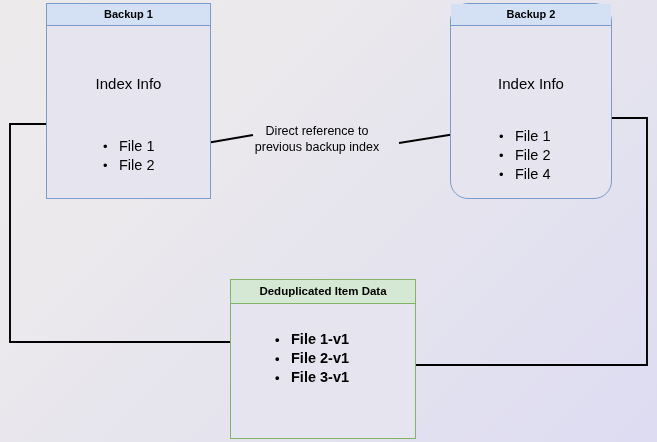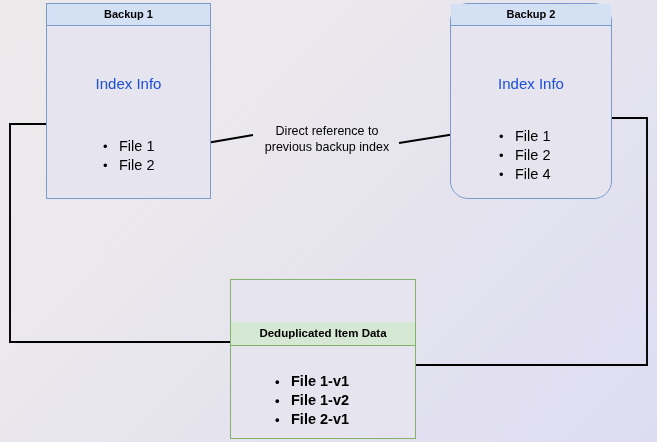--- a/index.html
+++ b/index.html
@@ -54,33 +54,32 @@
     background: #d4e1f5;
     border-bottom: 1.5px solid #7a9ccd;
     height: 22px;
     font-size: 11px;
   }
   .node.green > .node-header {
     background: #d5e8d4;
     border-bottom: 1.5px solid #82b366;
     height: 24px;
     font-size: 11.5px;
-    margin-top: 42px;
   }
   .node-body {
     position: relative;
     width: 100%;
   }
   .index-title {
     position: absolute;
     left: 0;
     right: 0;
     text-align: center;
     font-size: 15px;
-    color: #1d4ed8;
+    color: #000000;
     white-space: nowrap;
   }
   ul.item-list {
     position: absolute;
     margin: 0;
     padding: 0;
     list-style: none;
   }
   ul.item-list li {
     position: relative;
@@ -155,22 +154,22 @@
         <li>File 4</li>
       </ul>
     </div>
   </div>
 
   <div class="node green" style="left:230px; top:279px; width:186px; height:160px;">
     <div class="node-header">Deduplicated Item Data</div>
     <div class="node-body" style="height:134px;">
       <ul class="item-list" style="left:44px; top:26px;font-weight:bold;">
         <li>File 1-v1</li>
-        <li>File 1-v2</li>
         <li>File 2-v1</li>
+        <li>File 3-v1</li>
       </ul>
     </div>
   </div>
 
-  <div class="edge-label" style="left:249px; top:123px; width:156px;">Direct reference to
+  <div class="edge-label" style="left:239px; top:123px; width:156px;">Direct reference to
 previous backup index</div>
 
 </div>
 
 </body></html>

